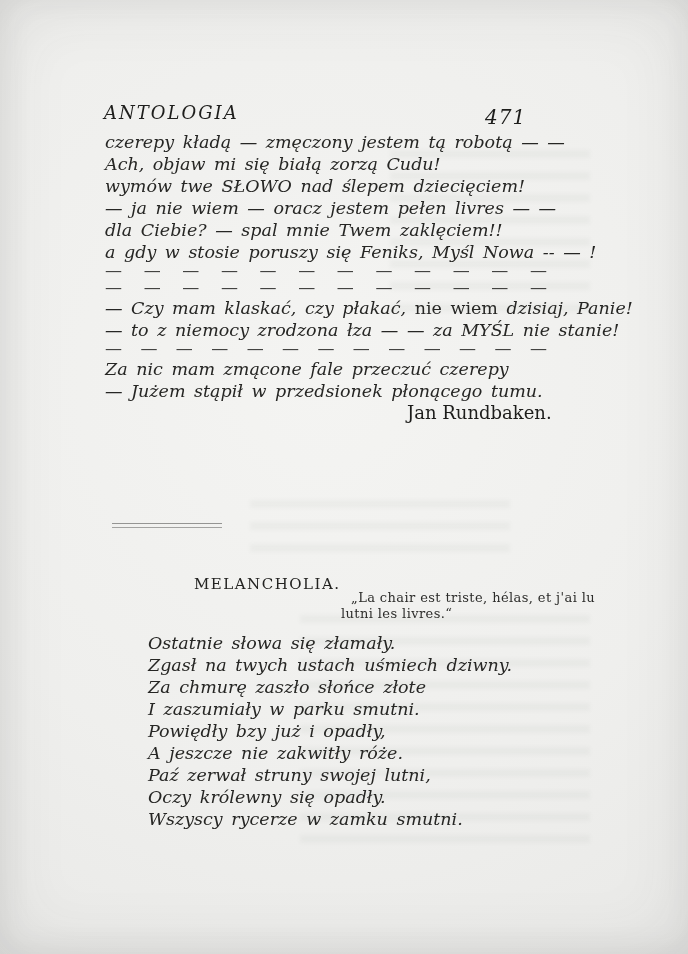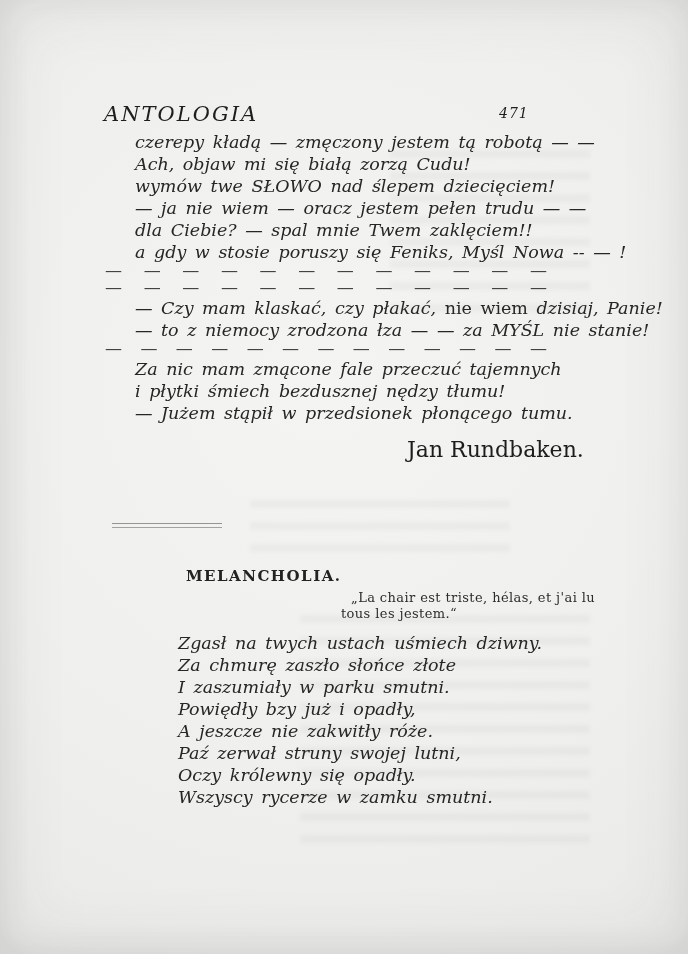--- a/index.html
+++ b/index.html
@@ -18,51 +18,51 @@
   .ghost{
     position:absolute;opacity:0.05;filter:blur(2px);pointer-events:none;
     background:repeating-linear-gradient(180deg, rgba(90,100,90,0.9) 0 8px, rgba(0,0,0,0) 8px 22px);
   }
   .ghost-1{left:390px;top:150px;width:200px;height:170px;}
   .ghost-2{left:300px;top:615px;width:290px;height:230px;}
   .ghost-3{left:250px;top:500px;width:260px;height:60px;}
 
   .page-header-title{
     position:absolute;left:104px;top:102px;
-    font-style:italic;font-size:21px;letter-spacing:2px;color:#1e1e1c;
+    font-style:italic;font-size:18px;letter-spacing:2px;color:#1e1e1c;
   }
   .page-number{
-    position:absolute;left:499px;top:105px;
-    font-style:italic;font-size:14px;letter-spacing:1px;color:#1e1e1c;
+    position:absolute;left:485px;top:105px;
+    font-style:italic;font-size:20px;letter-spacing:1px;color:#1e1e1c;
   }
 
   .poem-1{position:absolute;left:105px;top:131px;width:465px;}
   .poem-line{
     font-style:italic;font-size:17.5px;line-height:22px;
-    white-space:nowrap;word-spacing:3px;color:#262624;margin-left:30px;
+    white-space:nowrap;word-spacing:3px;color:#262624;
   }
   .poem-line .roman{font-style:normal;text-align:center;}
   .dash-line{
     display:flex;justify-content:space-between;width:442px;
     height:17px;line-height:15px;font-style:normal;color:#3a3a38;
     font-size:17px;overflow:hidden;
   }
   .signature{
-    margin-left:302px;margin-top:13px;
-    font-style:normal;font-size:22px;color:#1d1d1b;white-space:nowrap;text-align:center;
+    margin-left:302px;margin-top:0;
+    font-style:normal;font-size:18px;color:#1d1d1b;white-space:nowrap;
   }
 
   .section-divider{
     position:absolute;left:112px;top:523px;width:110px;height:3px;
     border-top:1px solid #959593;border-bottom:1px solid #a3a3a1;
   }
 
   .poem-2-title{
-    position:absolute;left:182px;top:563px;margin:4px;
-    font-weight:bold;font-style:normal;font-size:15px;letter-spacing:1.5px;color:#232321;
+    position:absolute;left:182px;top:563px;margin:12px;
+    font-weight:normal;font-style:normal;font-size:15px;letter-spacing:1.5px;color:#232321;
   }
   .epigraph{
     position:absolute;left:341px;top:590px;width:260px;
     font-size:13px;line-height:16px;color:#2c2c2a;letter-spacing:0.4px;
   }
   .epigraph .ep-line-1{text-indent:10px;}
 
   .poem-2{position:absolute;left:148px;top:632px;width:420px;}
 </style>
 </head>
@@ -76,21 +76,21 @@
 
   <div class="page-header-title">ANTOLOGIA</div>
 
   <div class="page-number">471</div>
 
   <section class="poem-1">
     <div>
         <div class="poem-line">czerepy kładą — zmęczony jestem tą robotą — —</div>
         <div class="poem-line">Ach, objaw mi się białą zorzą Cudu!</div>
         <div class="poem-line">wymów twe SŁOWO nad ślepem dziecięciem!</div>
-        <div class="poem-line">— ja nie wiem — oracz jestem pełen trudu — —</div>
+        <div class="poem-line">— ja nie wiem — oracz jestem pełen livres — —</div>
         <div class="poem-line">dla Ciebie? — spal mnie Twem zaklęciem!!</div>
         <div class="poem-line">a gdy w stosie poruszy się Feniks, Myśl Nowa -- — !</div>
         <div class="dash-line">
           <span>—</span>
           <span>—</span>
           <span>—</span>
           <span>—</span>
           <span>—</span>
           <span>—</span>
           <span>—</span>
@@ -124,38 +124,38 @@
           <span>—</span>
           <span>—</span>
           <span>—</span>
           <span>—</span>
           <span>—</span>
           <span>—</span>
           <span>—</span>
           <span>—</span>
           <span>—</span>
         </div>
-        <div class="poem-line">Za nic mam zmącone fale przeczuć tajemnych</div>
-        <div class="poem-line">i płytki śmiech bezdusznej nędzy tłumu!</div>
+        <div class="poem-line">Za nic mam zmącone fale przeczuć czerepy</div>
         <div class="poem-line">— Jużem stąpił w przedsionek płonącego tumu.</div>
       </div>
     <div class="signature">Jan Rundbaken.</div>
   </section>
 
   <div class="section-divider"></div>
 
   <h2 class="poem-2-title">MELANCHOLIA.</h2>
 
   <div class="epigraph">
     <div class="ep-line-1">„La chair est triste, hélas, et j'ai lu</div>
-    <div class="ep-line-2">tous les jestem.“</div>
+    <div class="ep-line-2">lutni les livres.“</div>
   </div>
 
   <section class="poem-2">
     <div>
+        <div class="poem-line">Ostatnie słowa się złamały.</div>
         <div class="poem-line">Zgasł na twych ustach uśmiech dziwny.</div>
         <div class="poem-line">Za chmurę zaszło słońce złote</div>
         <div class="poem-line">I zaszumiały w parku smutni.</div>
         <div class="poem-line">Powiędły bzy już i opadły,</div>
         <div class="poem-line">A jeszcze nie zakwitły róże.</div>
         <div class="poem-line">Paź zerwał struny swojej lutni,</div>
         <div class="poem-line">Oczy królewny się opadły.</div>
         <div class="poem-line">Wszyscy rycerze w zamku smutni.</div>
       </div>
   </section>

